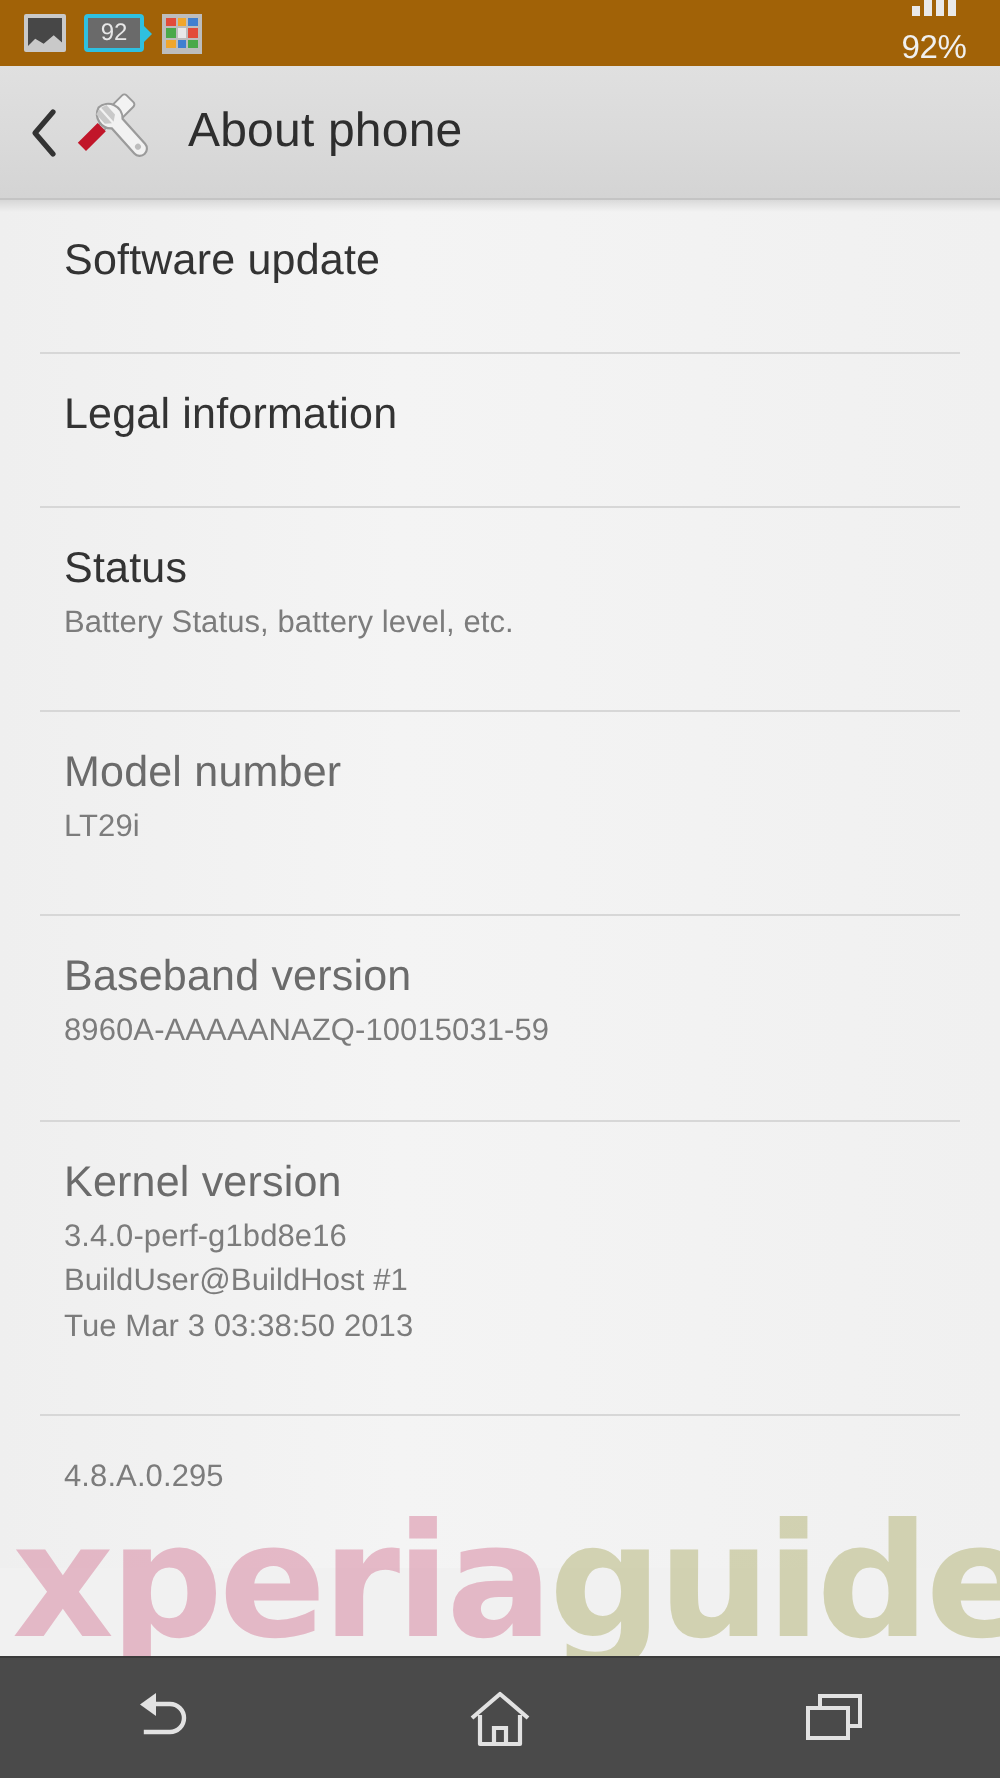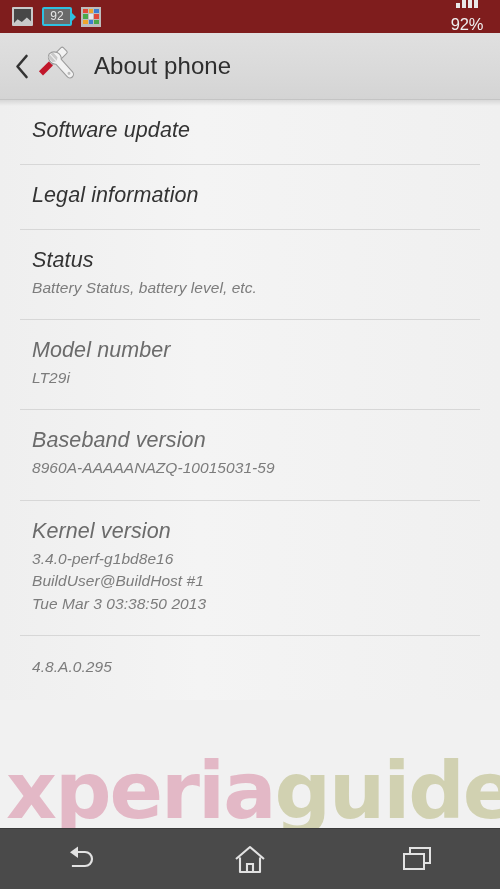--- a/index.html
+++ b/index.html
@@ -7,21 +7,21 @@
     width:500px; height:889px;
     font-family:"Liberation Sans", sans-serif;
     background:#f1f1f1;
     overflow:hidden;
   }
   #screen { position:relative; width:500px; height:889px; overflow:hidden; }
 
   
   .status-bar {
     position:absolute; top:0; left:0; width:500px; height:33px;
-    background:#7f1d1d;
+    background:#a16207;
     display:flex; align-items:center; justify-content:space-between;
     padding:0 9px 0 12px;
   }
   .sb-left, .sb-right { display:flex; align-items:center; }
   .sb-left { gap:9px; }
   .sb-right { gap:7px;flex-direction:column; }
 
   .ic-gallery {
     width:21px; height:19px; border:2px solid #c9c9c9; border-radius:1px;
     position:relative; overflow:hidden; background:#474747;
@@ -82,23 +82,22 @@
   .list {
     position:absolute; top:100px; left:0; width:500px; height:728px;
     background:#f1f1f1; overflow:hidden;
   }
   .list::before {
     content:""; position:absolute; top:0; left:0; right:0; height:6px;
     background:linear-gradient(to bottom, rgba(0,0,0,0.10), rgba(0,0,0,0));
     pointer-events:none; z-index:3;
   }
   .row {
-    position:relative; padding:0 0 4px 32px;
+    position:relative; padding:0 0 16px 32px;
     background:linear-gradient(to right,#efefef 0%,#f4f4f4 40%,#f0f0f0 100%);
-    font-style:italic;
   }
   .row .divider {
     position:absolute; bottom:0; left:20px; right:20px; height:1px;
     background:#d7d7d7;
   }
   .row-inner { padding:17px 0 17px 0; }
   .title { font-size:21.5px; color:#333333; letter-spacing:0.1px; line-height:1.25; }
   .title.dim { color:#6b6b6b; }
   .sub { font-size:15.5px; color:#7c7c7c; margin-top:3px; line-height:1.45; letter-spacing:0.05px; }
   .sub div { white-space:nowrap; }

